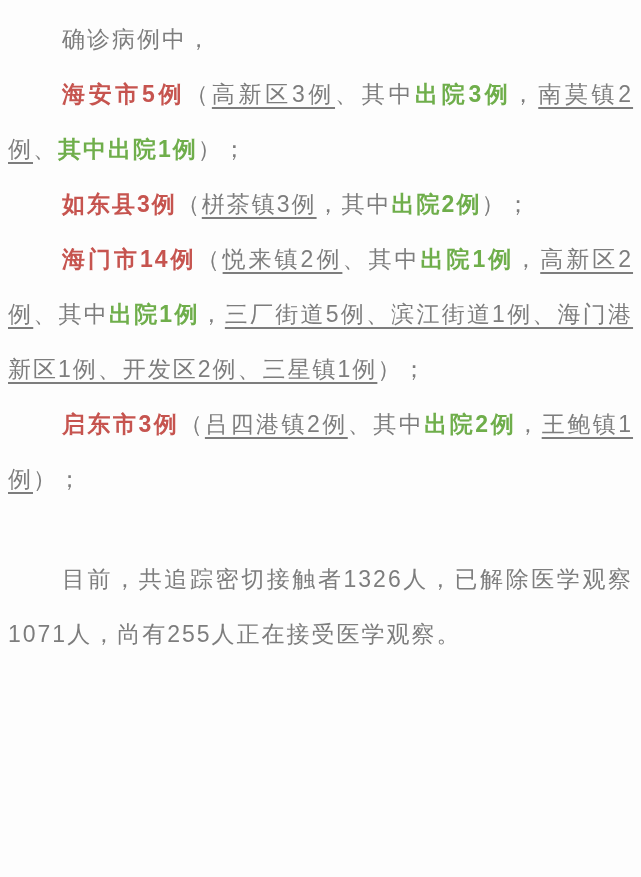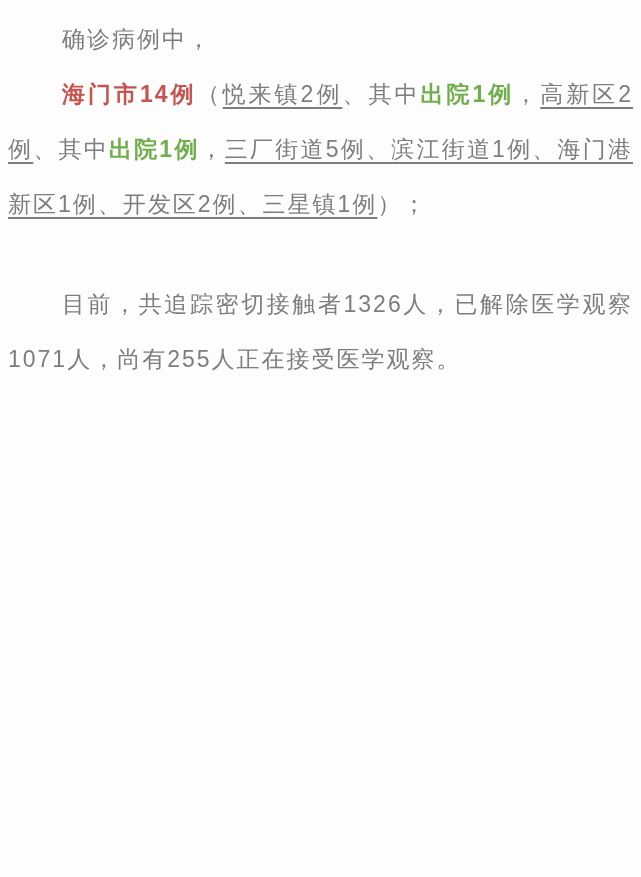--- a/index.html
+++ b/index.html
@@ -27,22 +27,25 @@
   .green { color: #6fae4b; font-weight: bold; }
   .u     { text-decoration: underline; text-underline-offset: 5px; text-decoration-thickness: 1.5px; }
 </style>
 </head>
 <body>
 
 <div class="page">
 
   <p class="para"><span class="seg">确诊病例中，</span></p>
 
+  <p class="para"><span class="seg red">海安市5例</span><span class="seg">（</span><span class="seg u">高新区3例</span><span class="seg">、其中</span><span class="seg green">出院3例</span><span class="seg">，</span><span class="seg u">南莫镇2例</span><span class="seg">、</span><span class="seg green">其中出院1例</span><span class="seg">）；</span></p>
 
 
+  <p class="para"><span class="seg red">如东县3例</span><span class="seg">（</span><span class="seg u">栟茶镇3例</span><span class="seg">，其中</span><span class="seg green">出院2例</span><span class="seg">）；</span></p>
 
   <p class="para"><span class="seg red">海门市14例</span><span class="seg">（</span><span class="seg u">悦来镇2例</span><span class="seg">、其中</span><span class="seg green">出院1例</span><span class="seg">，</span><span class="seg u">高新区2例</span><span class="seg">、其中</span><span class="seg green">出院1例</span><span class="seg">，</span><span class="seg u">三厂街道5例、滨江街道1例、海门港新区1例、开发区2例、三星镇1例</span><span class="seg">）；</span></p>
 
+  <p class="para"><span class="seg red">启东市3例</span><span class="seg">（</span><span class="seg u">吕四港镇2例</span><span class="seg">、其中</span><span class="seg green">出院2例</span><span class="seg">，</span><span class="seg u">王鲍镇1例</span><span class="seg">）；</span></p>
 
 
   <p class="para summary"><span class="seg">目前，共追踪密切接触者1326人，已解除医学观察1071人，尚有255人正在接受医学观察。</span></p>
 
 </div>
 
 </body></html>

